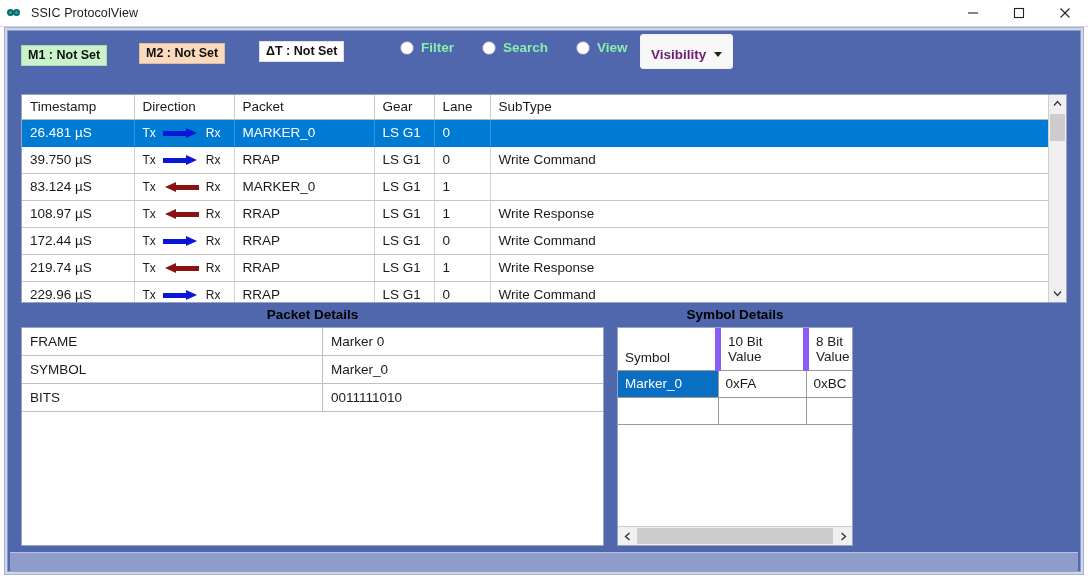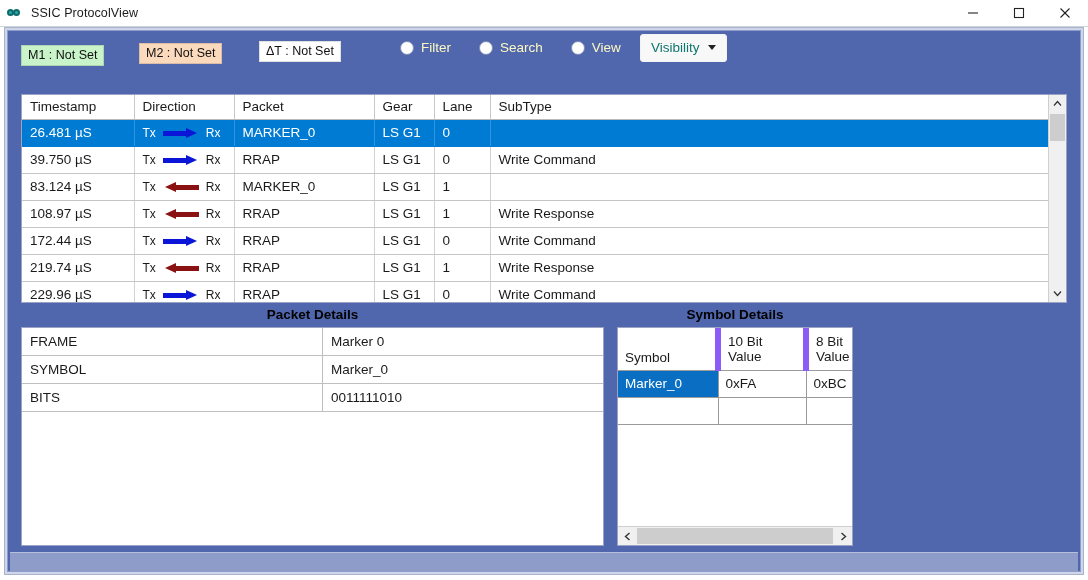--- a/index.html
+++ b/index.html
@@ -52,46 +52,46 @@
   .panel{
     flex:1 1 auto;
     background:#5067ad;
     border:1px solid #8e9ccb;
     box-sizing:border-box;
     position:relative;
     display:flex;flex-direction:column;
   }
   
   .toolbar{
-    flex:0 0 47px;position:relative;
+    flex:0 0 47px;position:relative;font-weight:bold;
   }
   .marker{
     position:absolute;top:14px;
     font-size:12.5px;color:#101010;
     padding:2px 6px 3px 6px;
     white-space:nowrap;line-height:14px;
     border:1px solid rgba(0,0,0,.12);
   }
   .marker.m1{left:13px;background:#c9f3c9;}
   .marker.m2{left:131px;background:#fbd9bd;top:12px;}
   .marker.dt{left:251px;background:#ffffff;top:10px;}
   .radio-group{position:absolute;left:392px;top:9px;display:flex;align-items:center;}
   .radio-item{display:flex;align-items:center;margin-right:28px;}
   .radio-dot{
     width:12px;height:12px;border-radius:50%;
     background:#ffffff;border:1px solid #7e8ab5;
     box-shadow:inset 0 0 0 1px #ffffff;
     margin-right:7px;flex:0 0 12px;
   }
-  .radio-label{font-size:13.5px;color:#fef9c3;}
+  .radio-label{font-size:13.5px;color:#86efac;}
   .visibility-btn{
     position:absolute;left:632px;top:3px;
     background:#f8f8f8;border:1px solid #f3f3f3;border-radius:3px;
-    padding:5px 10px 6px 10px;
-    font-size:13.5px;color:#0f766e;
+    padding:12px 10px 6px 10px;
+    font-size:13.5px;color:#701a75;
     display:flex;align-items:center;
   }
   .caret{
     margin-left:8px;width:0;height:0;
     border-left:4px solid transparent;border-right:4px solid transparent;
     border-top:5px solid #222;
   }
   
   .table-wrap{
     margin:16px 13px 0 13px;

